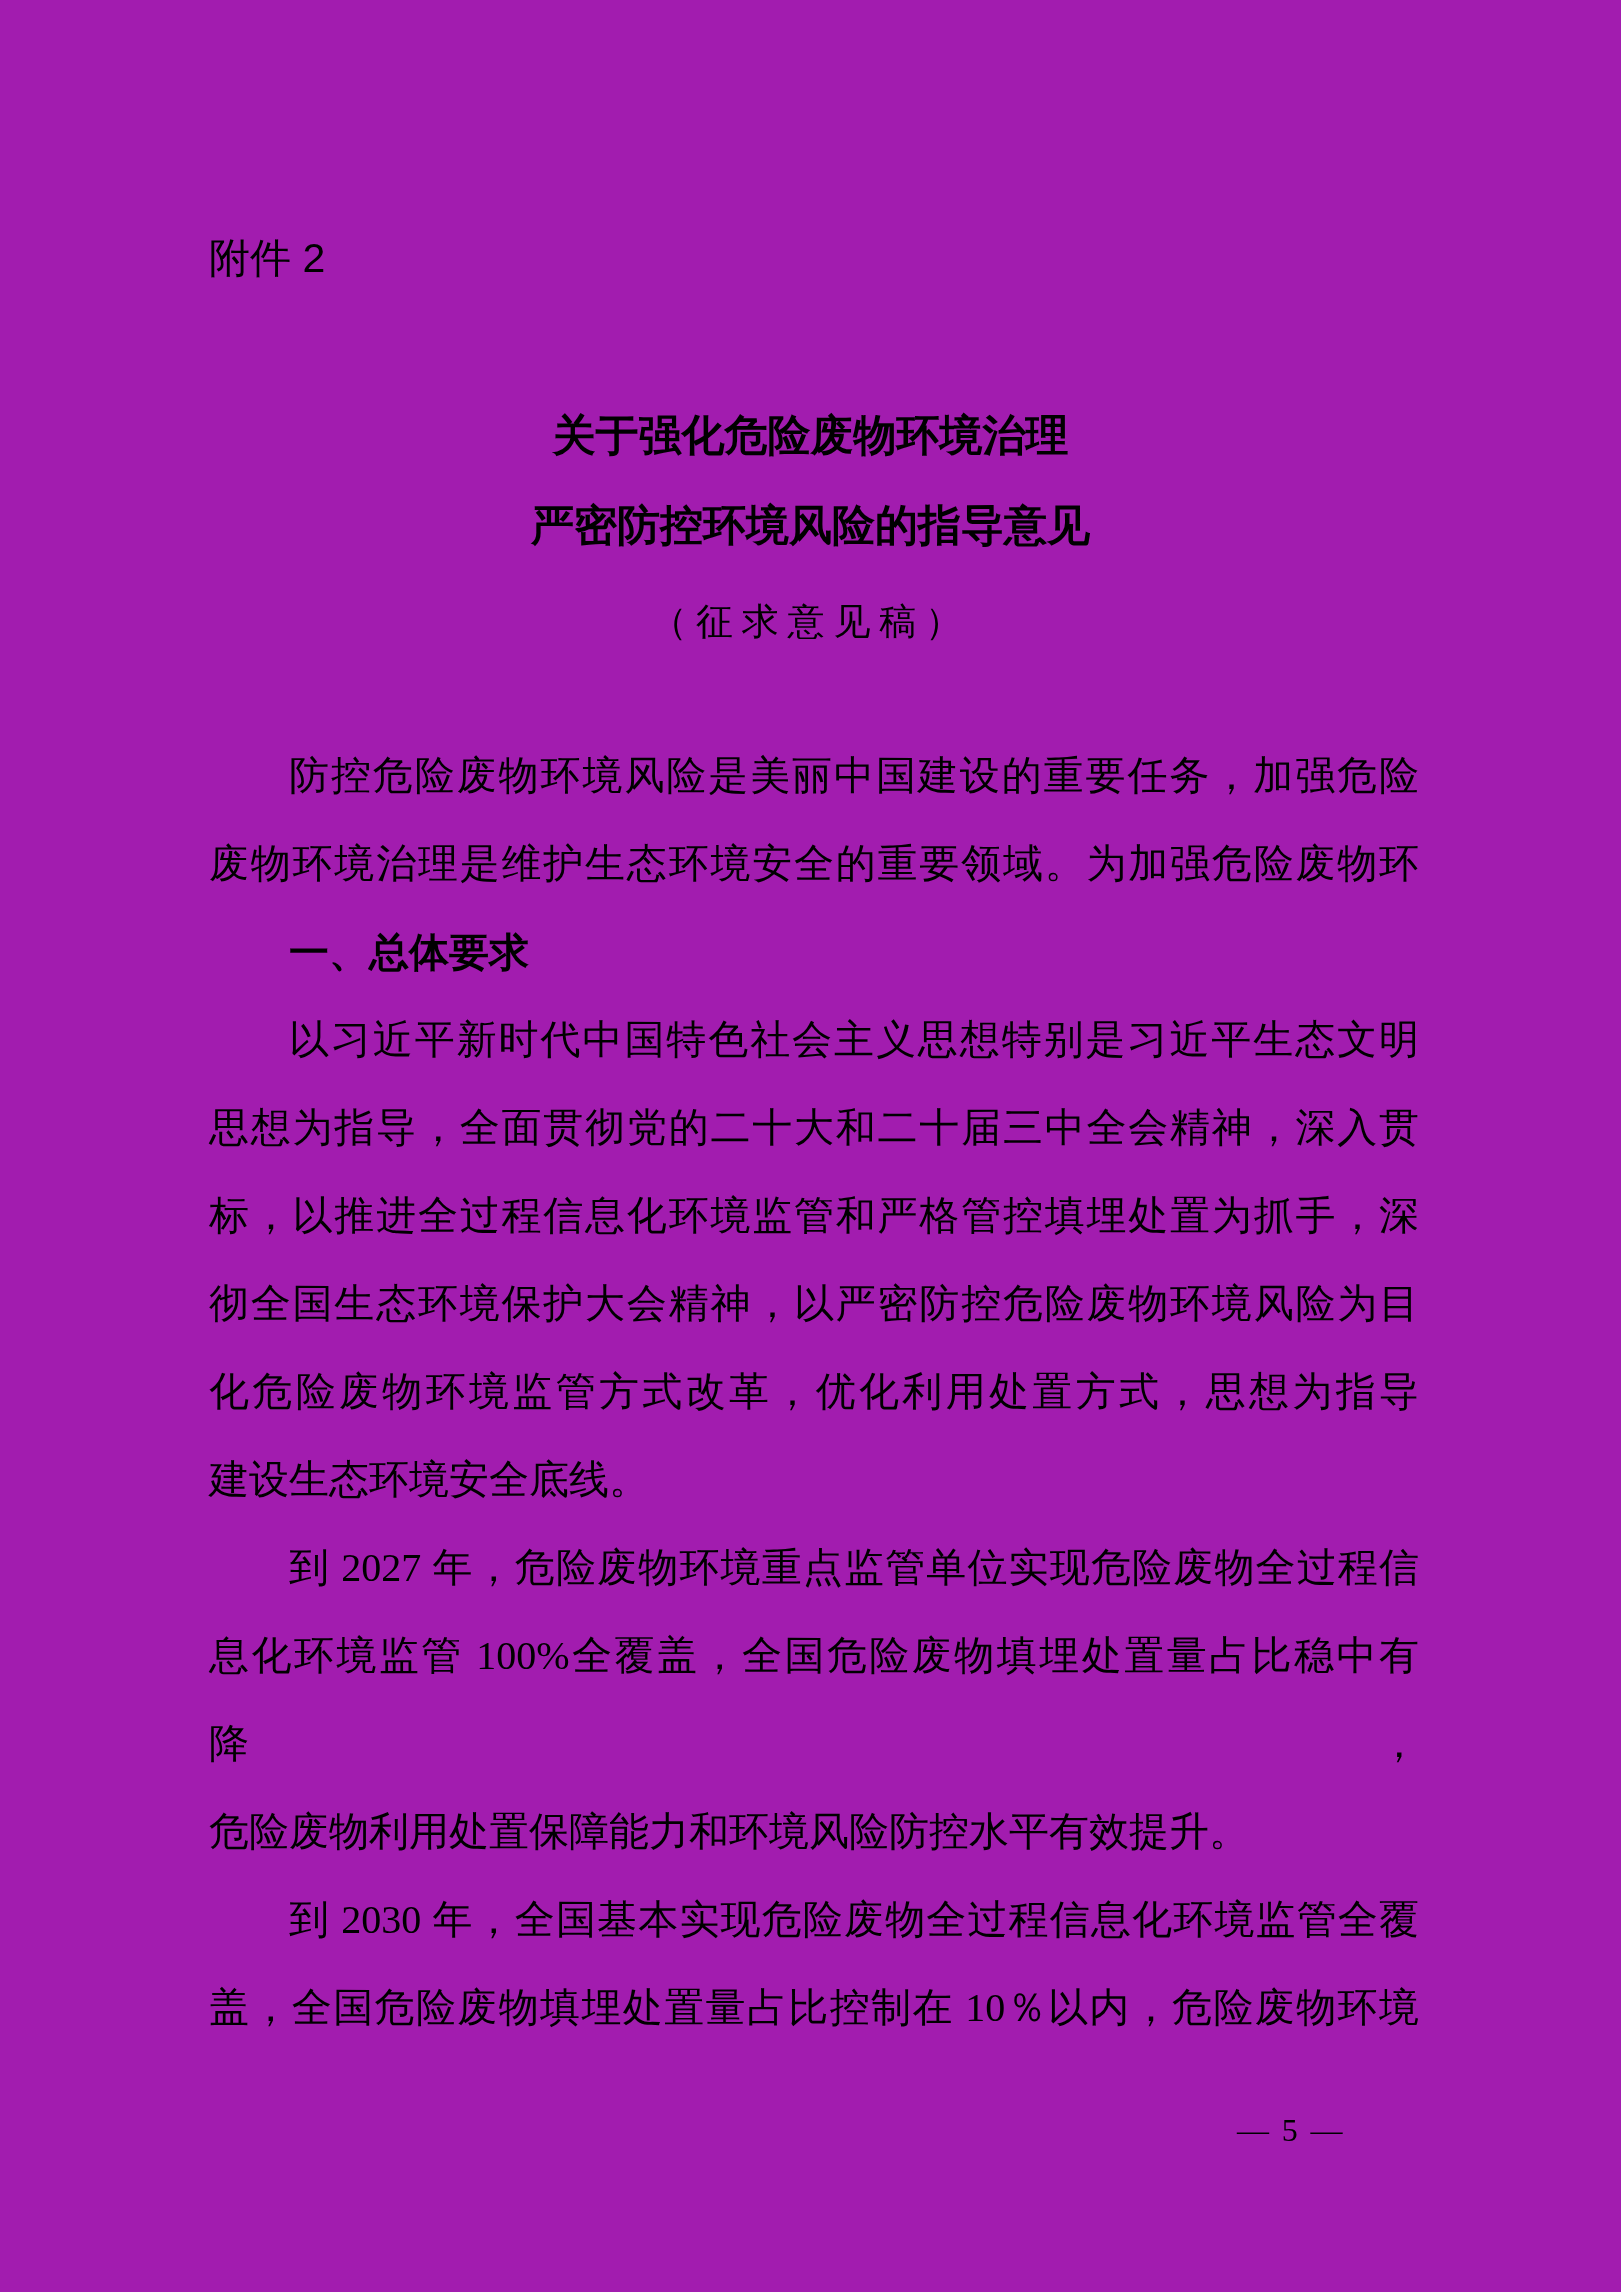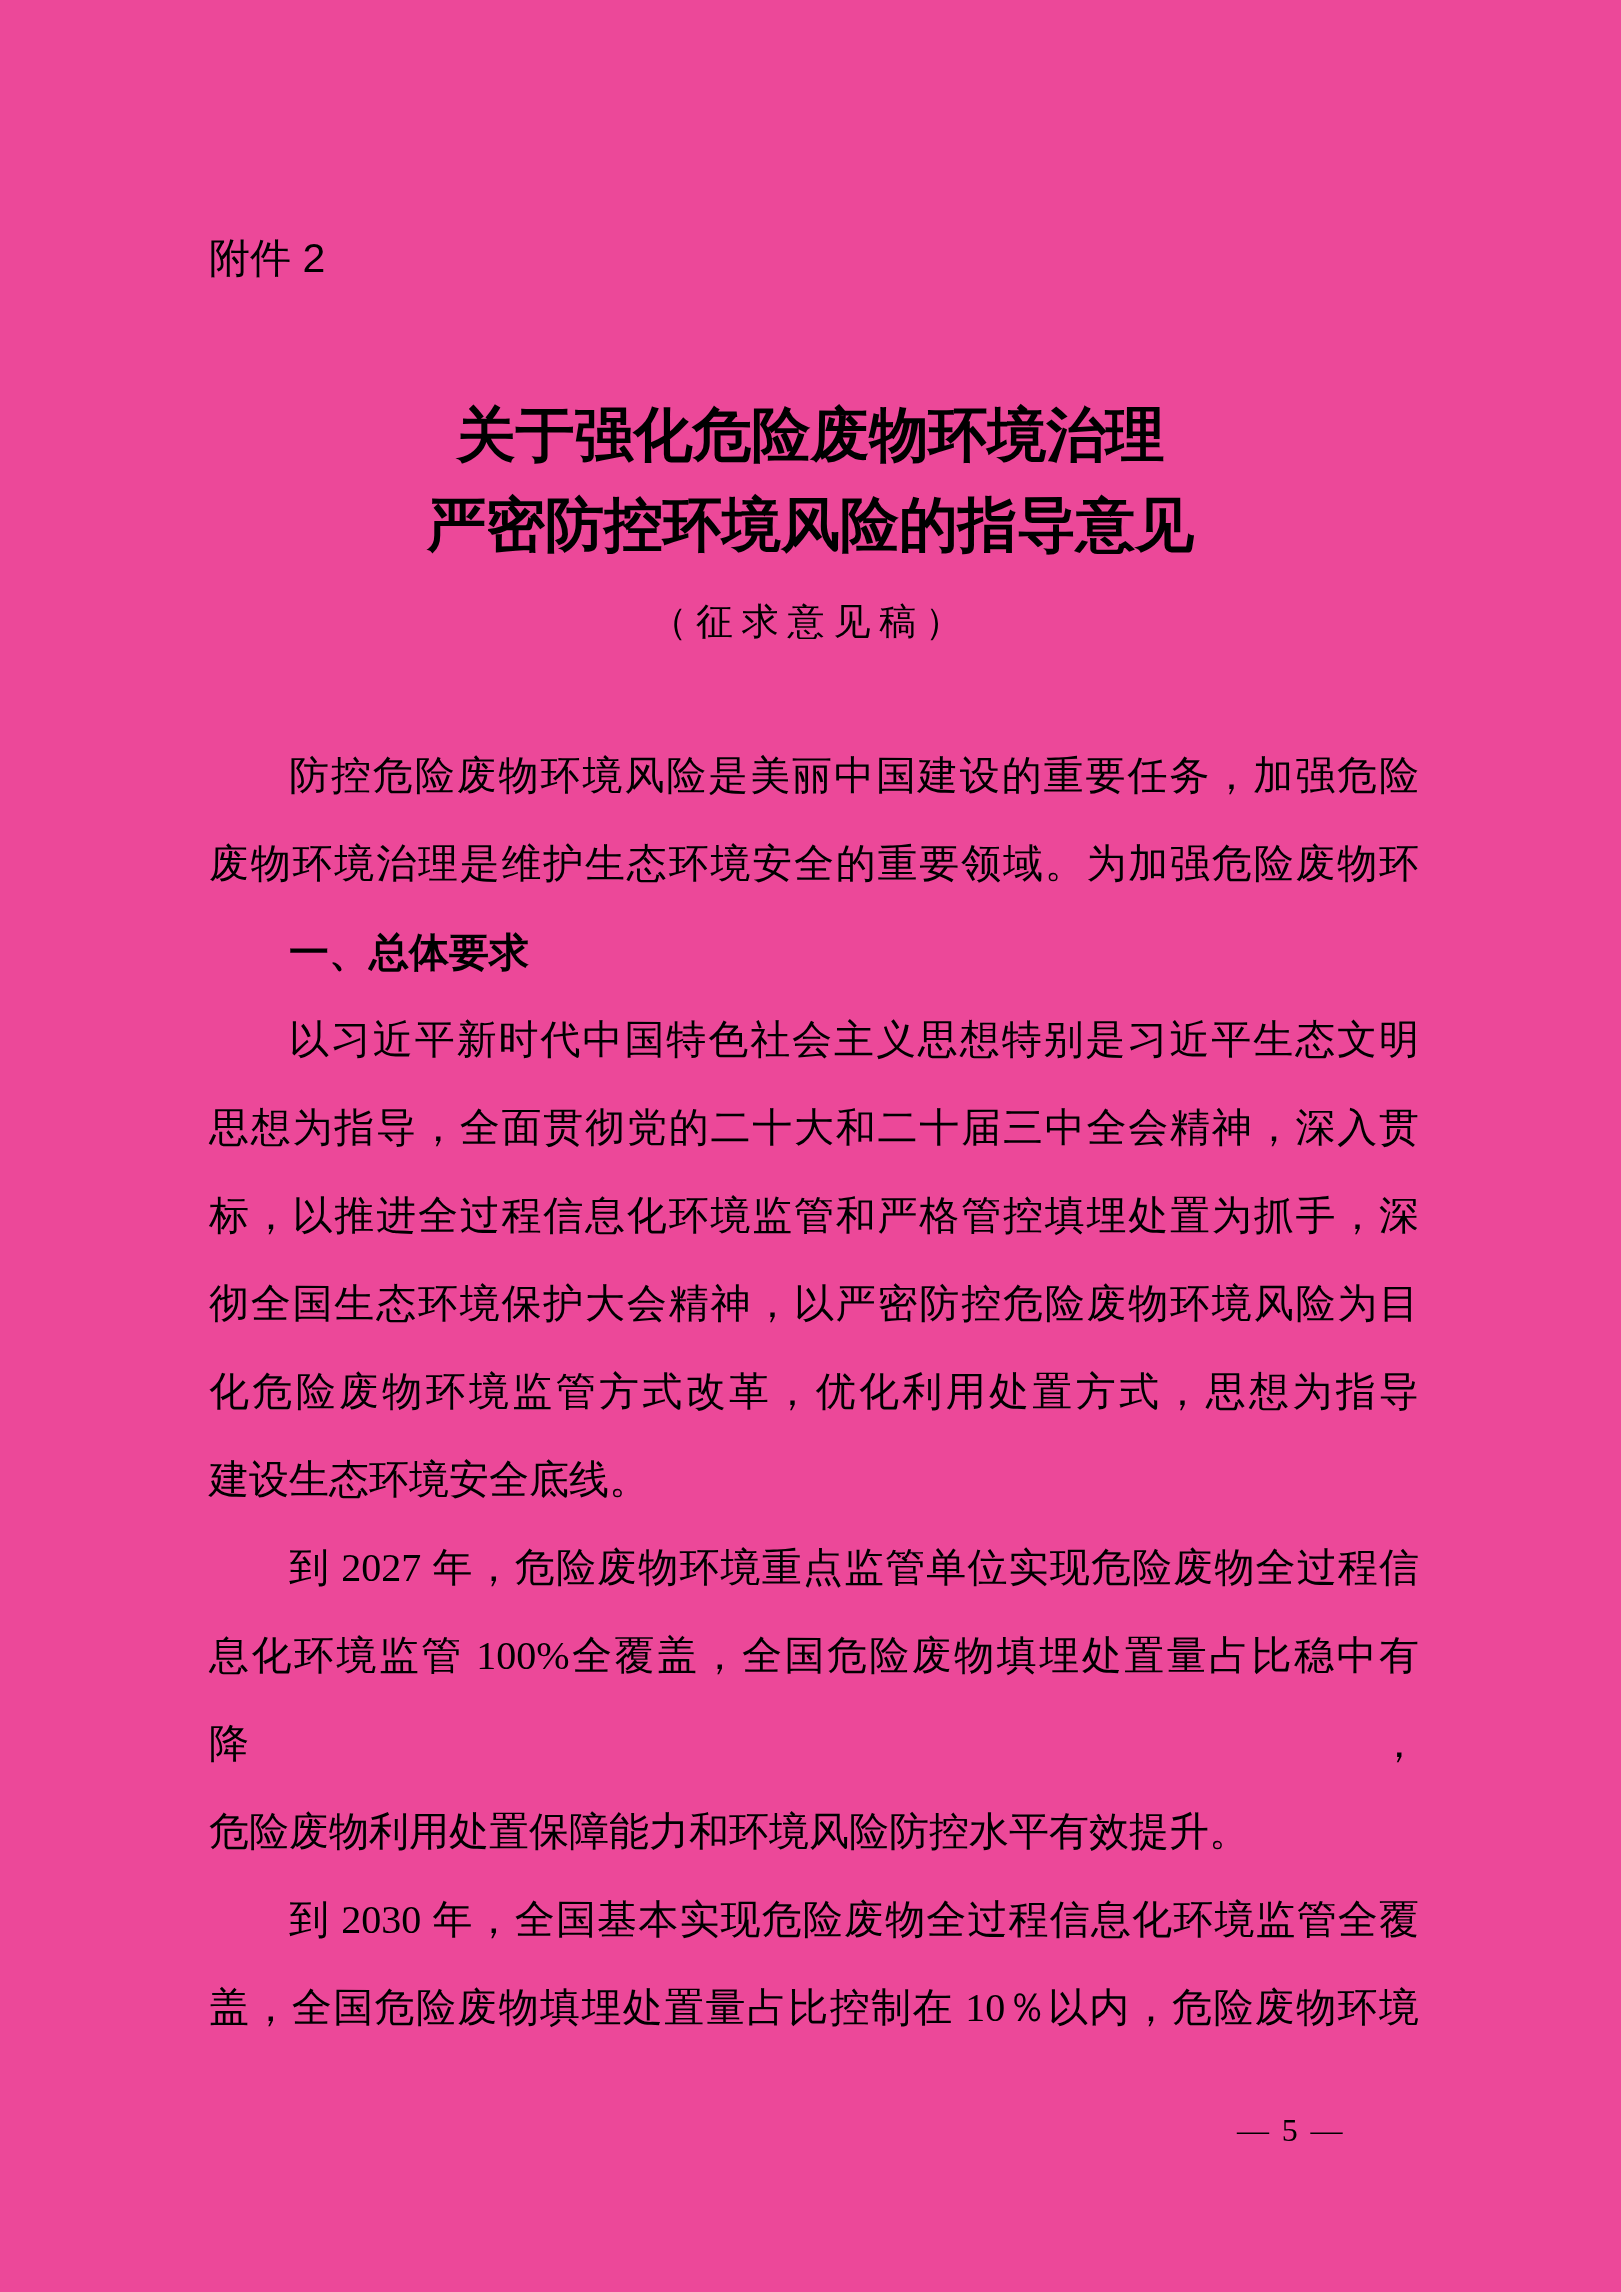--- a/index.html
+++ b/index.html
@@ -1,42 +1,42 @@
 <!DOCTYPE html>
 <html><head>
 <meta charset="utf-8">
 <style>
   * { margin: 0; padding: 0; box-sizing: border-box; }
   html, body { background: #ffffff; }
   .page {
     position: relative;
     width: 1621px;
     height: 2293px;
-    background: #ec4899;
+    background: #a21caf;
     color: #000000;
     overflow: hidden;
   }
   .attachment-label {
     position: absolute;
     left: 209px;
     top: 229px;
     font-family: "Liberation Sans", "DejaVu Sans", sans-serif;
     font-size: 41px;
     line-height: 59px;
     color: #000000;
   }
   .doc-title {
     position: absolute;
     left: 0;
     right: 0;
     top: 390px;
     text-align: center;
     font-family: "Liberation Sans", "DejaVu Sans", sans-serif;
     font-weight: bold;
-    font-size: 59px;
+    font-size: 43px;
     line-height: 90px;
     color: #000000;
   }
   .doc-subtitle {
     position: absolute;
     left: 0;
     right: 0;
     top: 592px;
     text-align: center;
     font-family: "Liberation Serif", "DejaVu Serif", serif;

